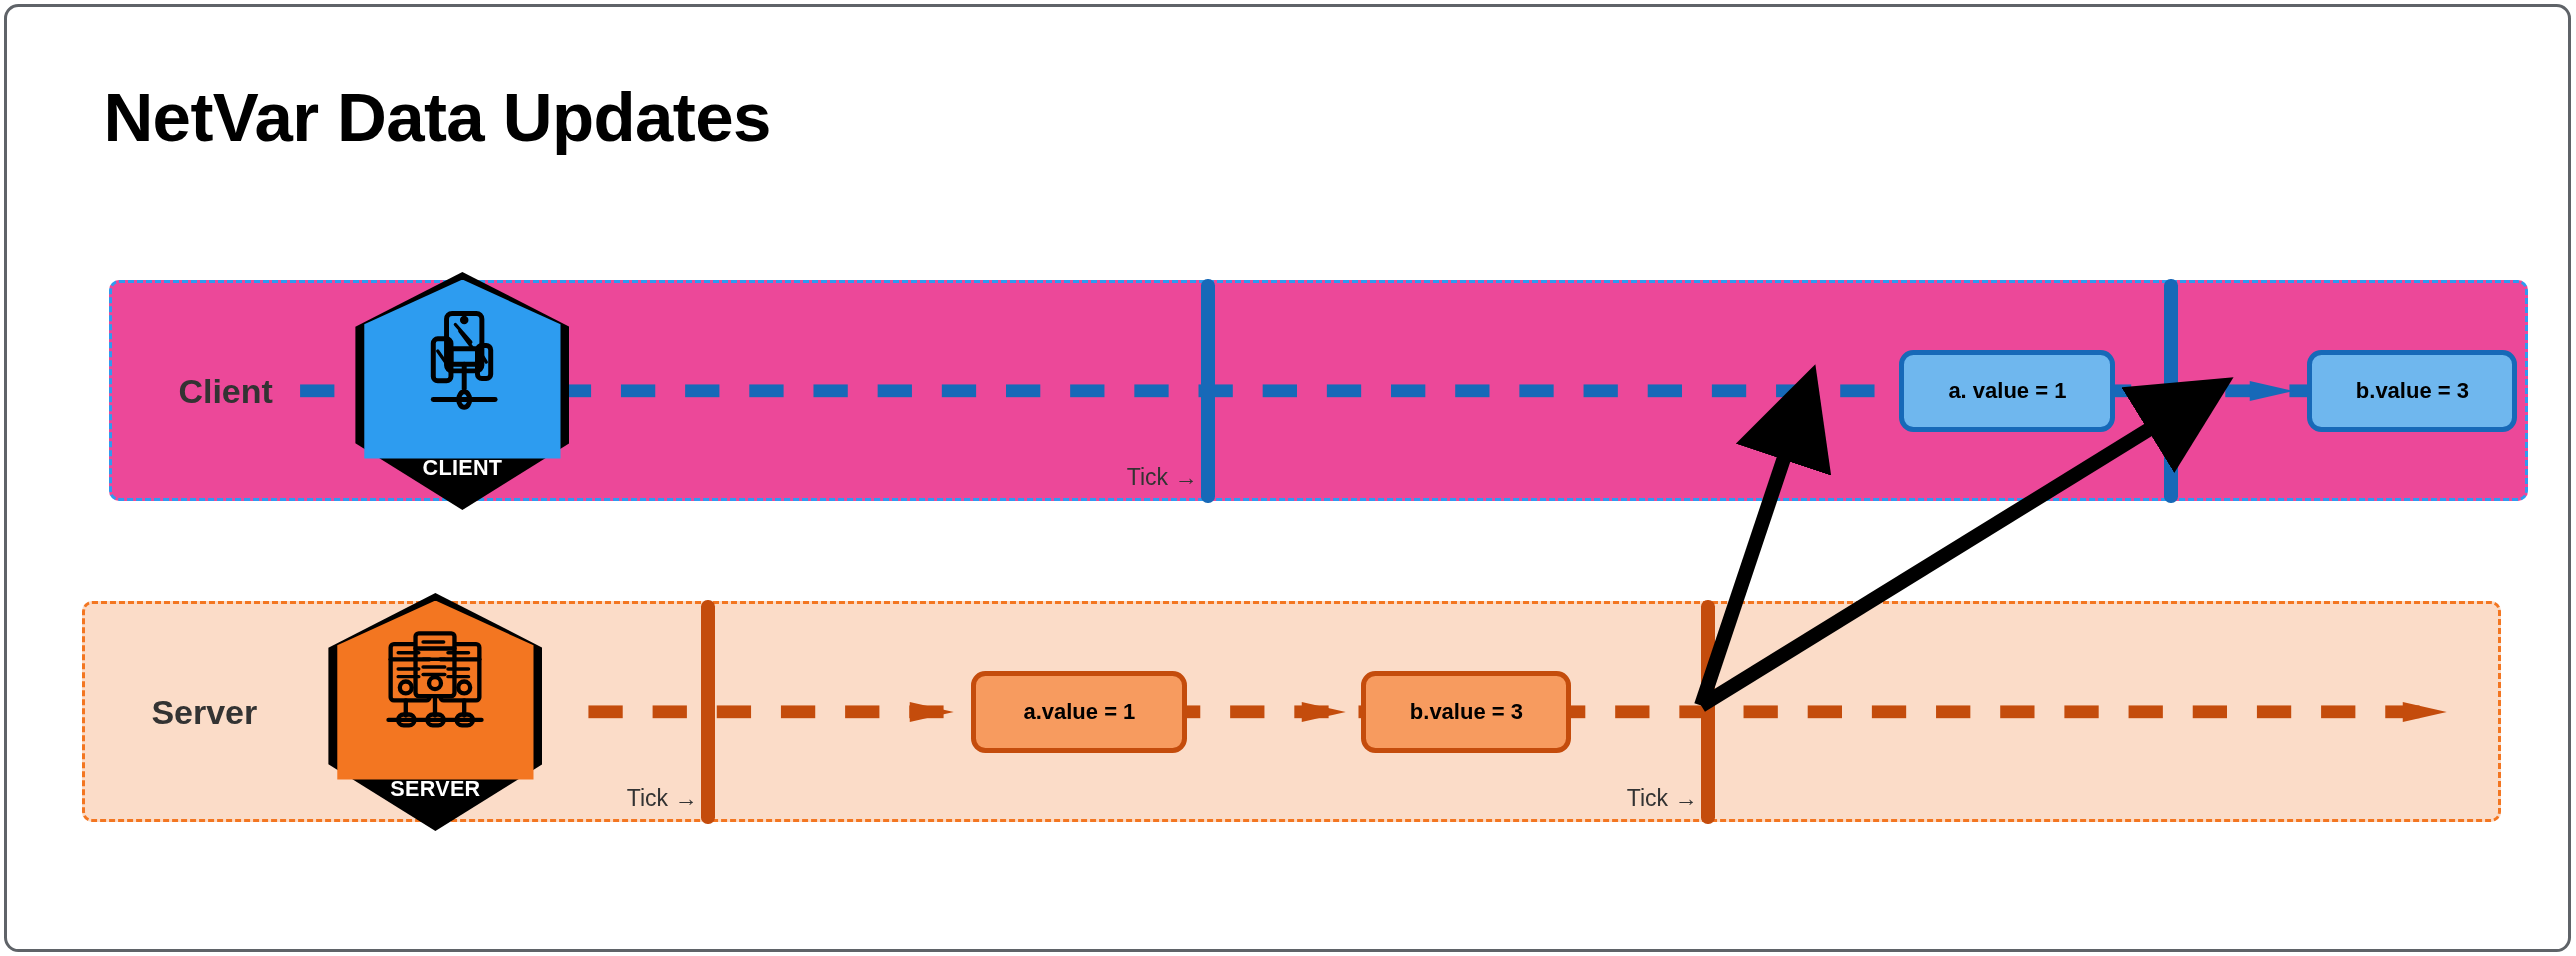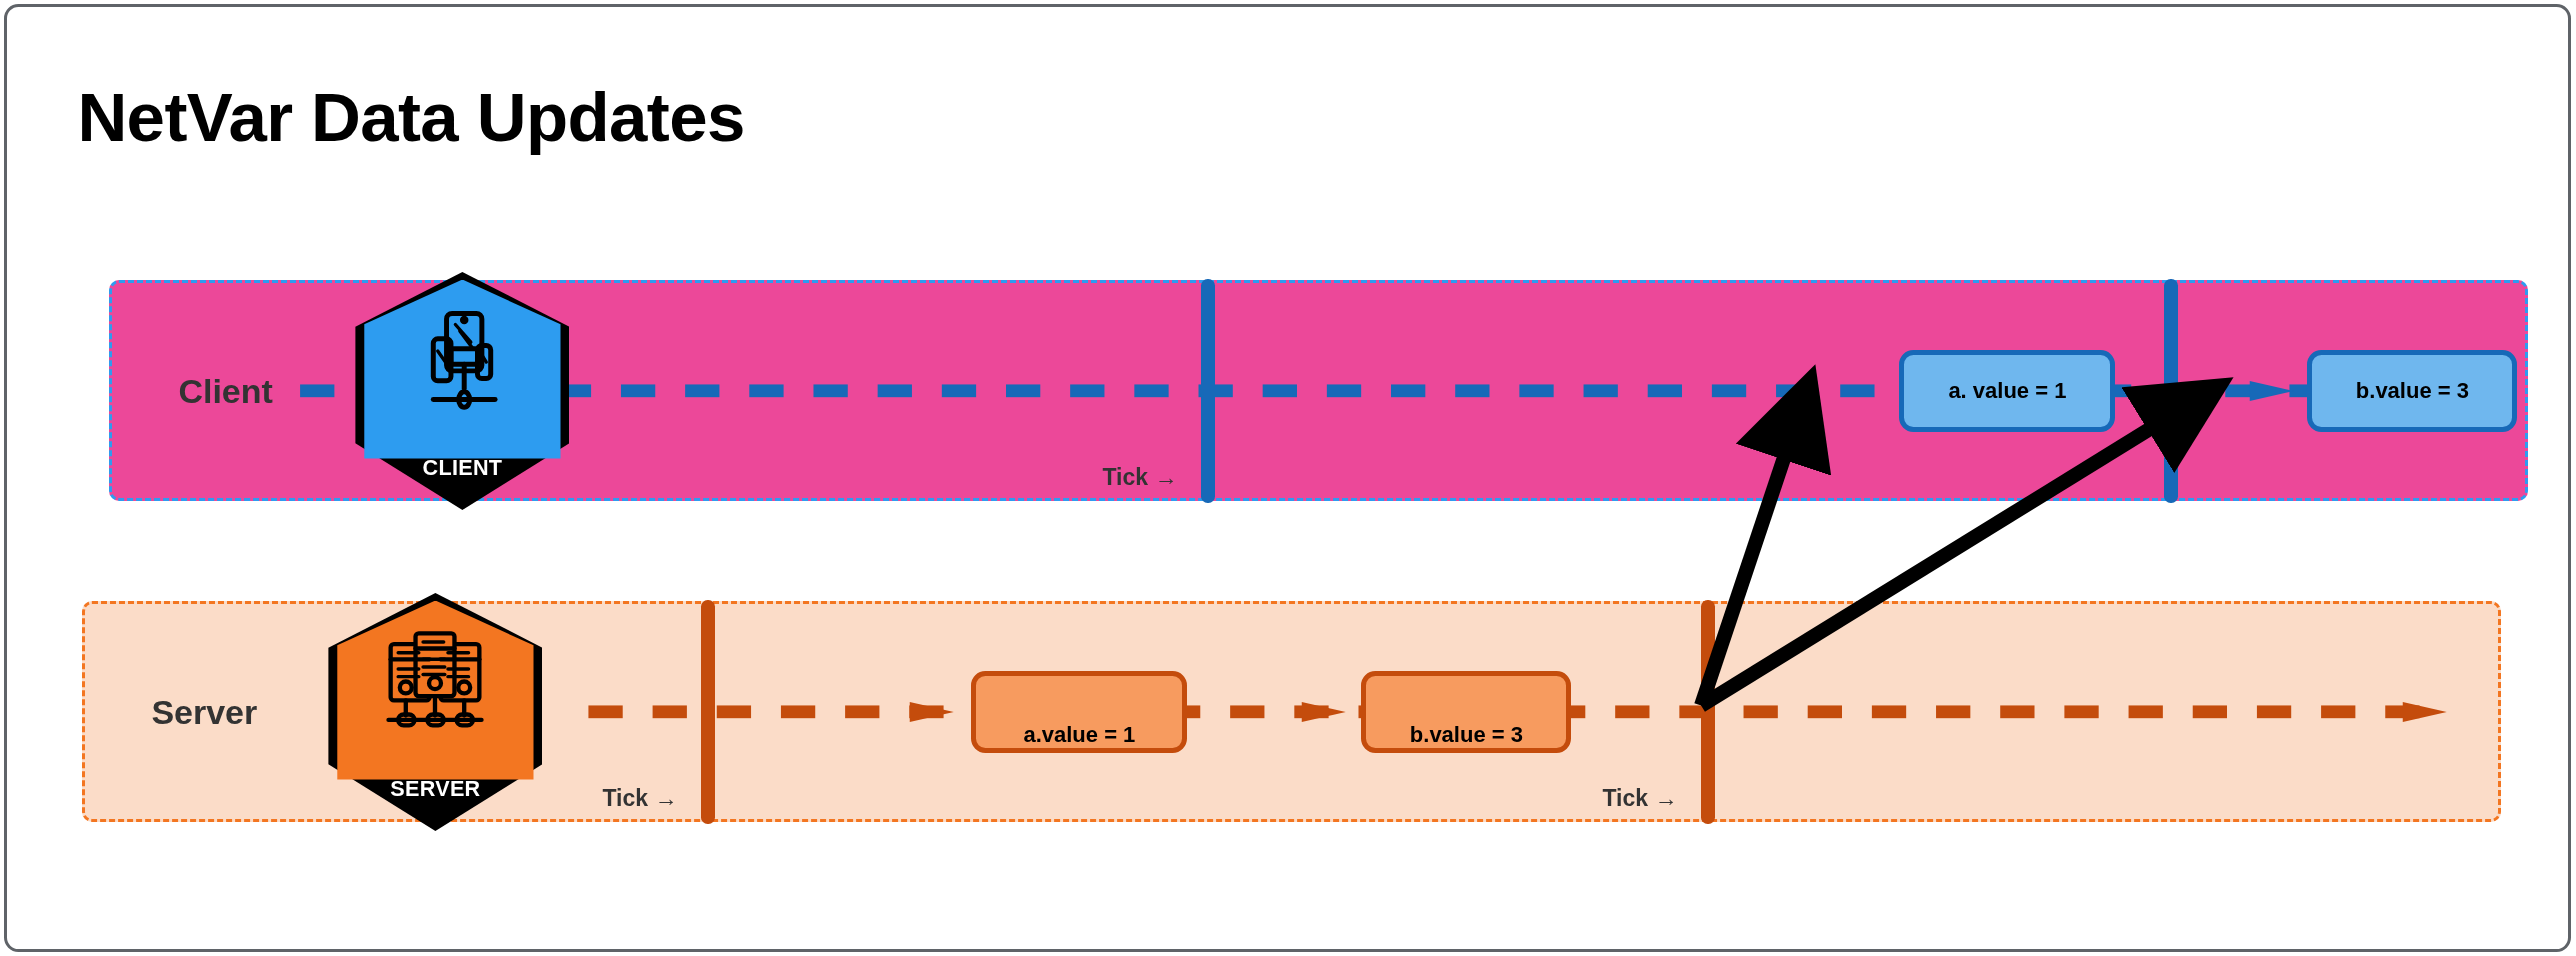--- a/index.html
+++ b/index.html
@@ -12,21 +12,21 @@
     position: absolute;
     left: 4.4px; top: 4.4px;
     width: 2567px; height: 948px;
     background: #ffffff;
     border: 3.9px solid #5f6368;
     border-radius: 14.4px;
     overflow: hidden;
   }
   #page-title {
     position: absolute;
-    left: 70px; top: 71px;
+    left: 96px; top: 71px;
     font-size: 69px;
     font-weight: bold;
     letter-spacing: -0.6px;
     color: #000000;
     white-space: nowrap;
   }
 
   
   .lane {
     position: absolute;
@@ -110,46 +110,45 @@
     width: 13.3px;
     top: -4.4px; bottom: -4.4px;
     border-radius: 6.6px;
   }
   #client-lane .tick-bar { background: #1769b8; }
   #server-lane .tick-bar { background: #c44c0c; }
   .tick-label {
     position: absolute;
     bottom: 12px;
     transform: translateX(-100%);
-    padding-right: 24px;
+    padding-right: 4px;
     font-size: 23px;
     color: #333333;
     white-space: nowrap;
-    font-weight: bold;
   }
 
   
   .value-box {
     position: absolute;
     top: 50%;
     transform: translateY(-50%);
     height: 82px;
     border-width: 5px;
     border-style: solid;
     border-radius: 14.4px;
     display: flex;
     align-items: center;
     justify-content: center;
     font-size: 22px;
     font-weight: bold;
     color: #000000;
     white-space: nowrap;
   }
   #client-lane .value-box { background: #6fb7ee; border-color: #1769b8; }
-  #server-lane .value-box { background: #f79b5f; border-color: #c44c0c; align-items: flex-end; }
+  #server-lane .value-box { background: #f79b5f; border-color: #c44c0c; }
 
   
   #latency-note {
     position: absolute;
     left: 1836px; top: 504px;
     width: 260px;
     text-align: center;
     font-size: 20px;
     line-height: 1.28;
     font-weight: bold;

